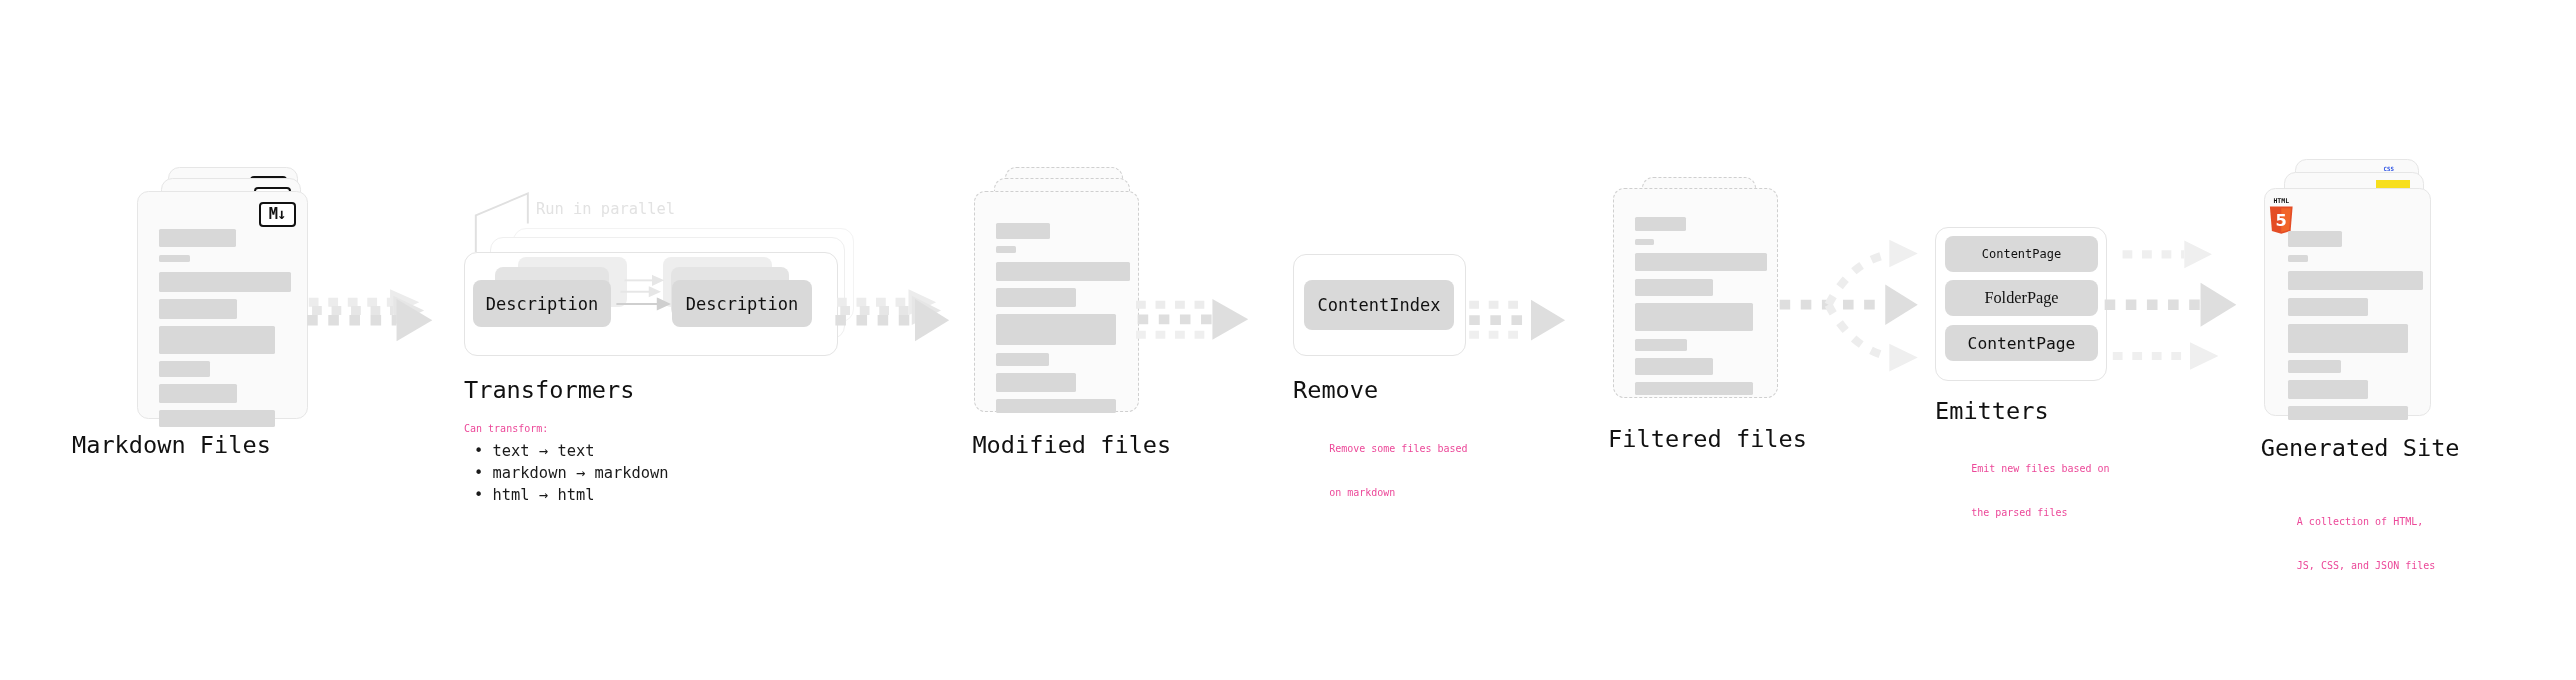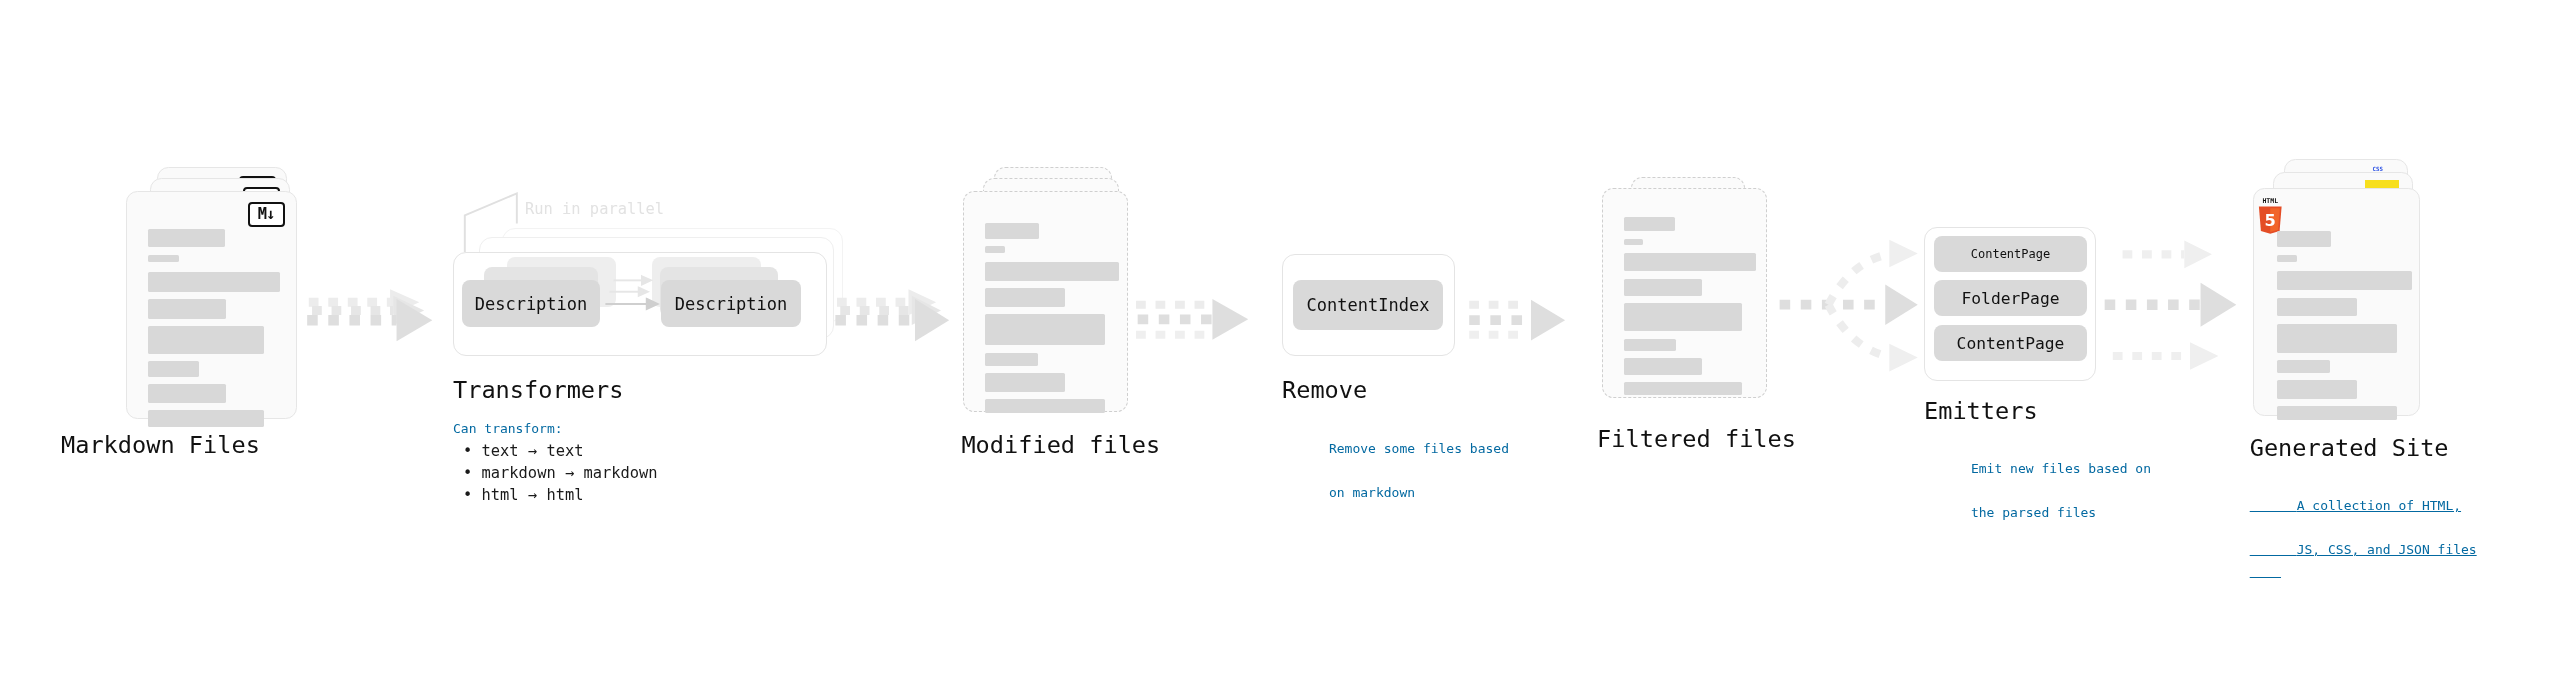--- a/index.html
+++ b/index.html
@@ -4,21 +4,21 @@
 <style>
   html,body{margin:0;padding:0;background:#ffffff;}
   body{
     width:2576px;height:681px;overflow:hidden;position:relative;
     font-family:"DejaVu Sans Mono","Liberation Mono",monospace;
     color:#111111;
   }
   .stage{position:absolute;left:0;top:0;width:2576px;height:681px;}
 
   
-  .node{position:absolute;}
+  .node{position:absolute;margin-left:11px;}
 
   
   .docstack{position:relative;}
   .doc{
     position:absolute;background:#fafafa;border:1.6px solid #e6e6e6;
     border-radius:11.4px;box-sizing:border-box;
   }
   .doc.dashed{background:#fbfbfb;border:1.6px dashed #cfcfcf;}
   .doc-body{position:absolute;left:21px;top:37px;right:18px;}
   .bar{background:#d8d8d8;border-radius:1.6px;margin-bottom:7.3px;}
@@ -50,21 +50,21 @@
     font-size:17px;color:#111;white-space:nowrap;letter-spacing:0px;
   }
   .chip.g1{background:#e4e4e4;}
   .chip.g2{background:#eeeeee;}
 
   
   .title{
     position:absolute;font-size:23.6px;color:#111;white-space:nowrap;letter-spacing:0px;
   }
   .sub{
-    position:absolute;font-size:13px;color:#0369a1;line-height:22px;white-space:pre;
+    position:absolute;font-size:10px;color:#ec4899;line-height:22px;white-space:pre;
   }
   .ghost-label{
     position:absolute;font-size:15.4px;color:#e2e2e2;white-space:nowrap;
   }
   .bullets{position:absolute;font-size:15.4px;color:#1a1a1a;line-height:22px;}
   .bullets div{white-space:pre;}
 
   svg{position:absolute;left:0;top:0;overflow:visible;}
   .no-sel{user-select:none;}
 </style>
@@ -243,21 +243,21 @@
     <polygon points="2325,295 2360,312 2325,329" fill="#efefef"></polygon>
     <path d="M2250 375 Q2280 432 2330 440" fill="none" stroke="#ededed" stroke-width="10" stroke-dasharray="12 14"></path>
     <polygon points="2325,423 2360,440 2325,457" fill="#efefef"></polygon>
   </svg>
 
   <div class="node" style="left:0px;top:0px;">
     <div class="groupbox" style="left:1924px;top:227px;width:172px;height:154px;"></div>
     <div class="chip" style="left:1934px;top:236px;width:153px;height:36px;font-size:12px;">
         <span>ContentPage</span>
       </div>
-    <div class="chip" style="left:1934px;top:280px;width:153px;height:36px;font-size:16.3px;">
+    <div class="chip" style="left:1934px;top:280px;width:153px;height:36px;font-size:16.3px;font-family:Liberation Serif, serif;">
         <span>FolderPage</span>
       </div>
     <div class="chip" style="left:1934px;top:325px;width:153px;height:36px;font-size:16.3px;">
         <span>ContentPage</span>
       </div>
     <div class="title" style="left:1924px;top:397px;">Emitters</div>
     <div class="sub" style="left:1924px;top:436px;">
       <span>Emit new files based on</span><br>
       <span>the parsed files</span>
     </div>
@@ -296,20 +296,20 @@
           <div class="bar" style="width:135px;height:19.5px;"></div>
           <div class="bar" style="width:80px;height:18.7px;"></div>
           <div class="bar" style="width:120px;height:29px;"></div>
           <div class="bar" style="width:53px;height:13px;"></div>
           <div class="bar" style="width:80px;height:18.7px;"></div>
           <div class="bar" style="width:120px;height:14px;"></div>
         </div>
       </div>
     </div>
     <div class="title" style="left:-3.3px;top:275px;">Generated Site</div>
-    <div class="sub" style="left:-3.3px;top:314px;text-decoration:underline;">
+    <div class="sub" style="left:-3.3px;top:330px;">
       <span>A collection of HTML,</span><br>
       <span>JS, CSS, and JSON files</span>
     </div>
   </div>
 
 </div>
 
 
 </body></html>

